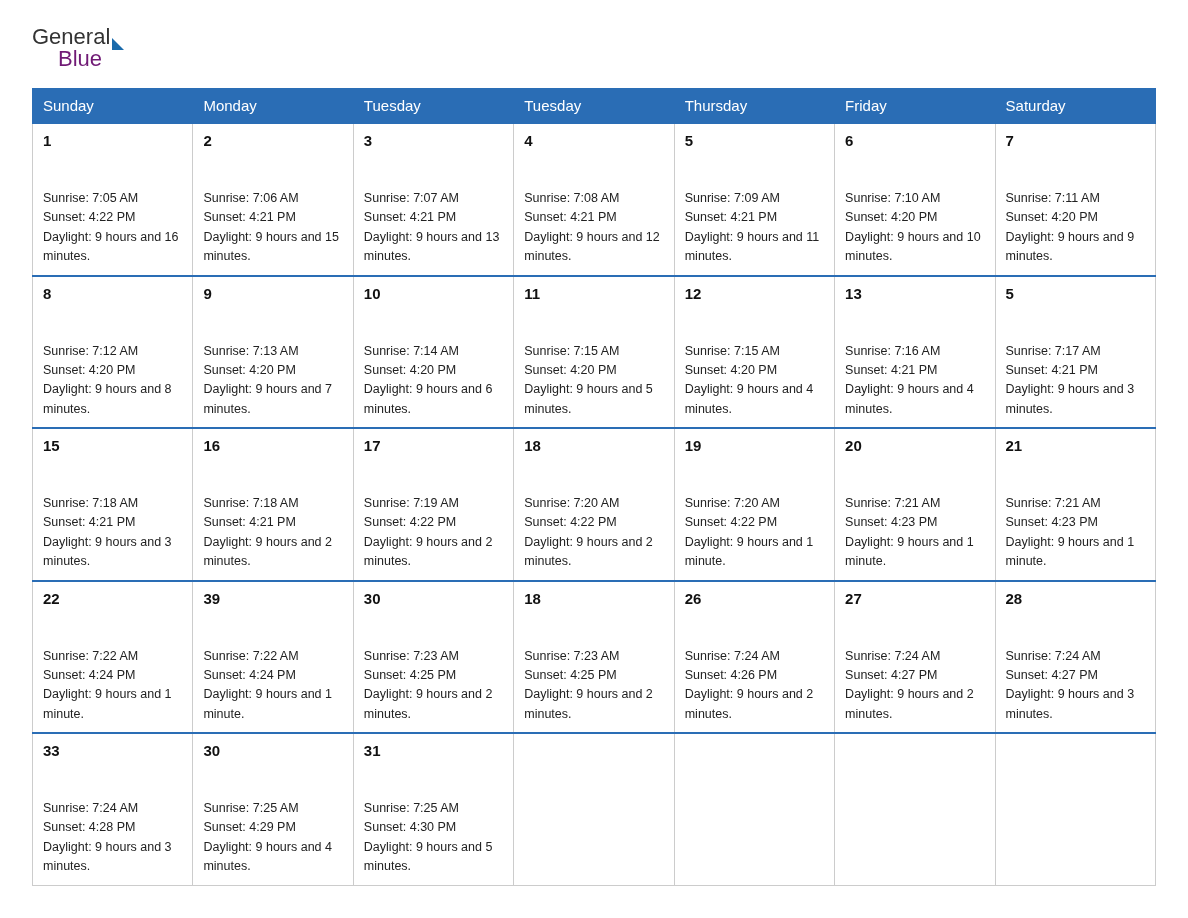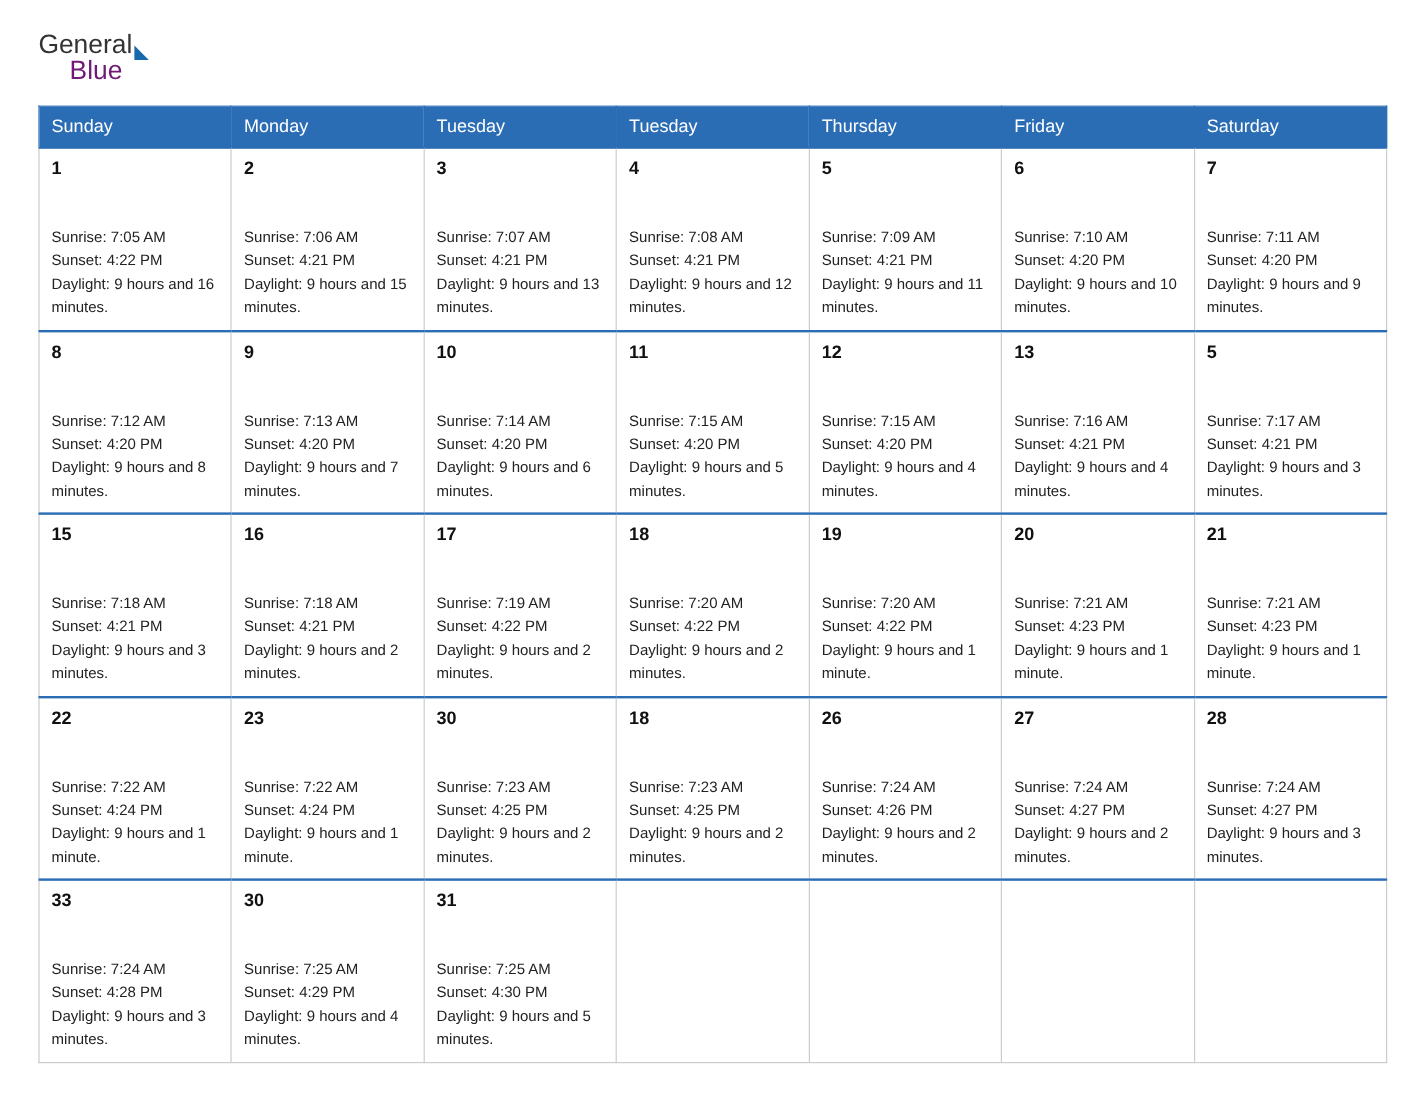--- a/index.html
+++ b/index.html
@@ -256,21 +256,21 @@
         </td>
       </tr>
       <tr>
         <td>
           <span class="day-number">22</span>
         <div class="day-info">
           Sunrise: 7:22 AM<br>Sunset: 4:24 PM<br>Daylight: 9 hours and 1 minute.
         </div>
         </td>
         <td>
-          <span class="day-number">23</span>
+          <span class="day-number">39</span>
         <div class="day-info">
           Sunrise: 7:22 AM<br>Sunset: 4:24 PM<br>Daylight: 9 hours and 1 minute.
         </div>
         </td>
         <td>
           <span class="day-number">30</span>
         <div class="day-info">
           Sunrise: 7:23 AM<br>Sunset: 4:25 PM<br>Daylight: 9 hours and 2 minutes.
         </div>
         </td>

